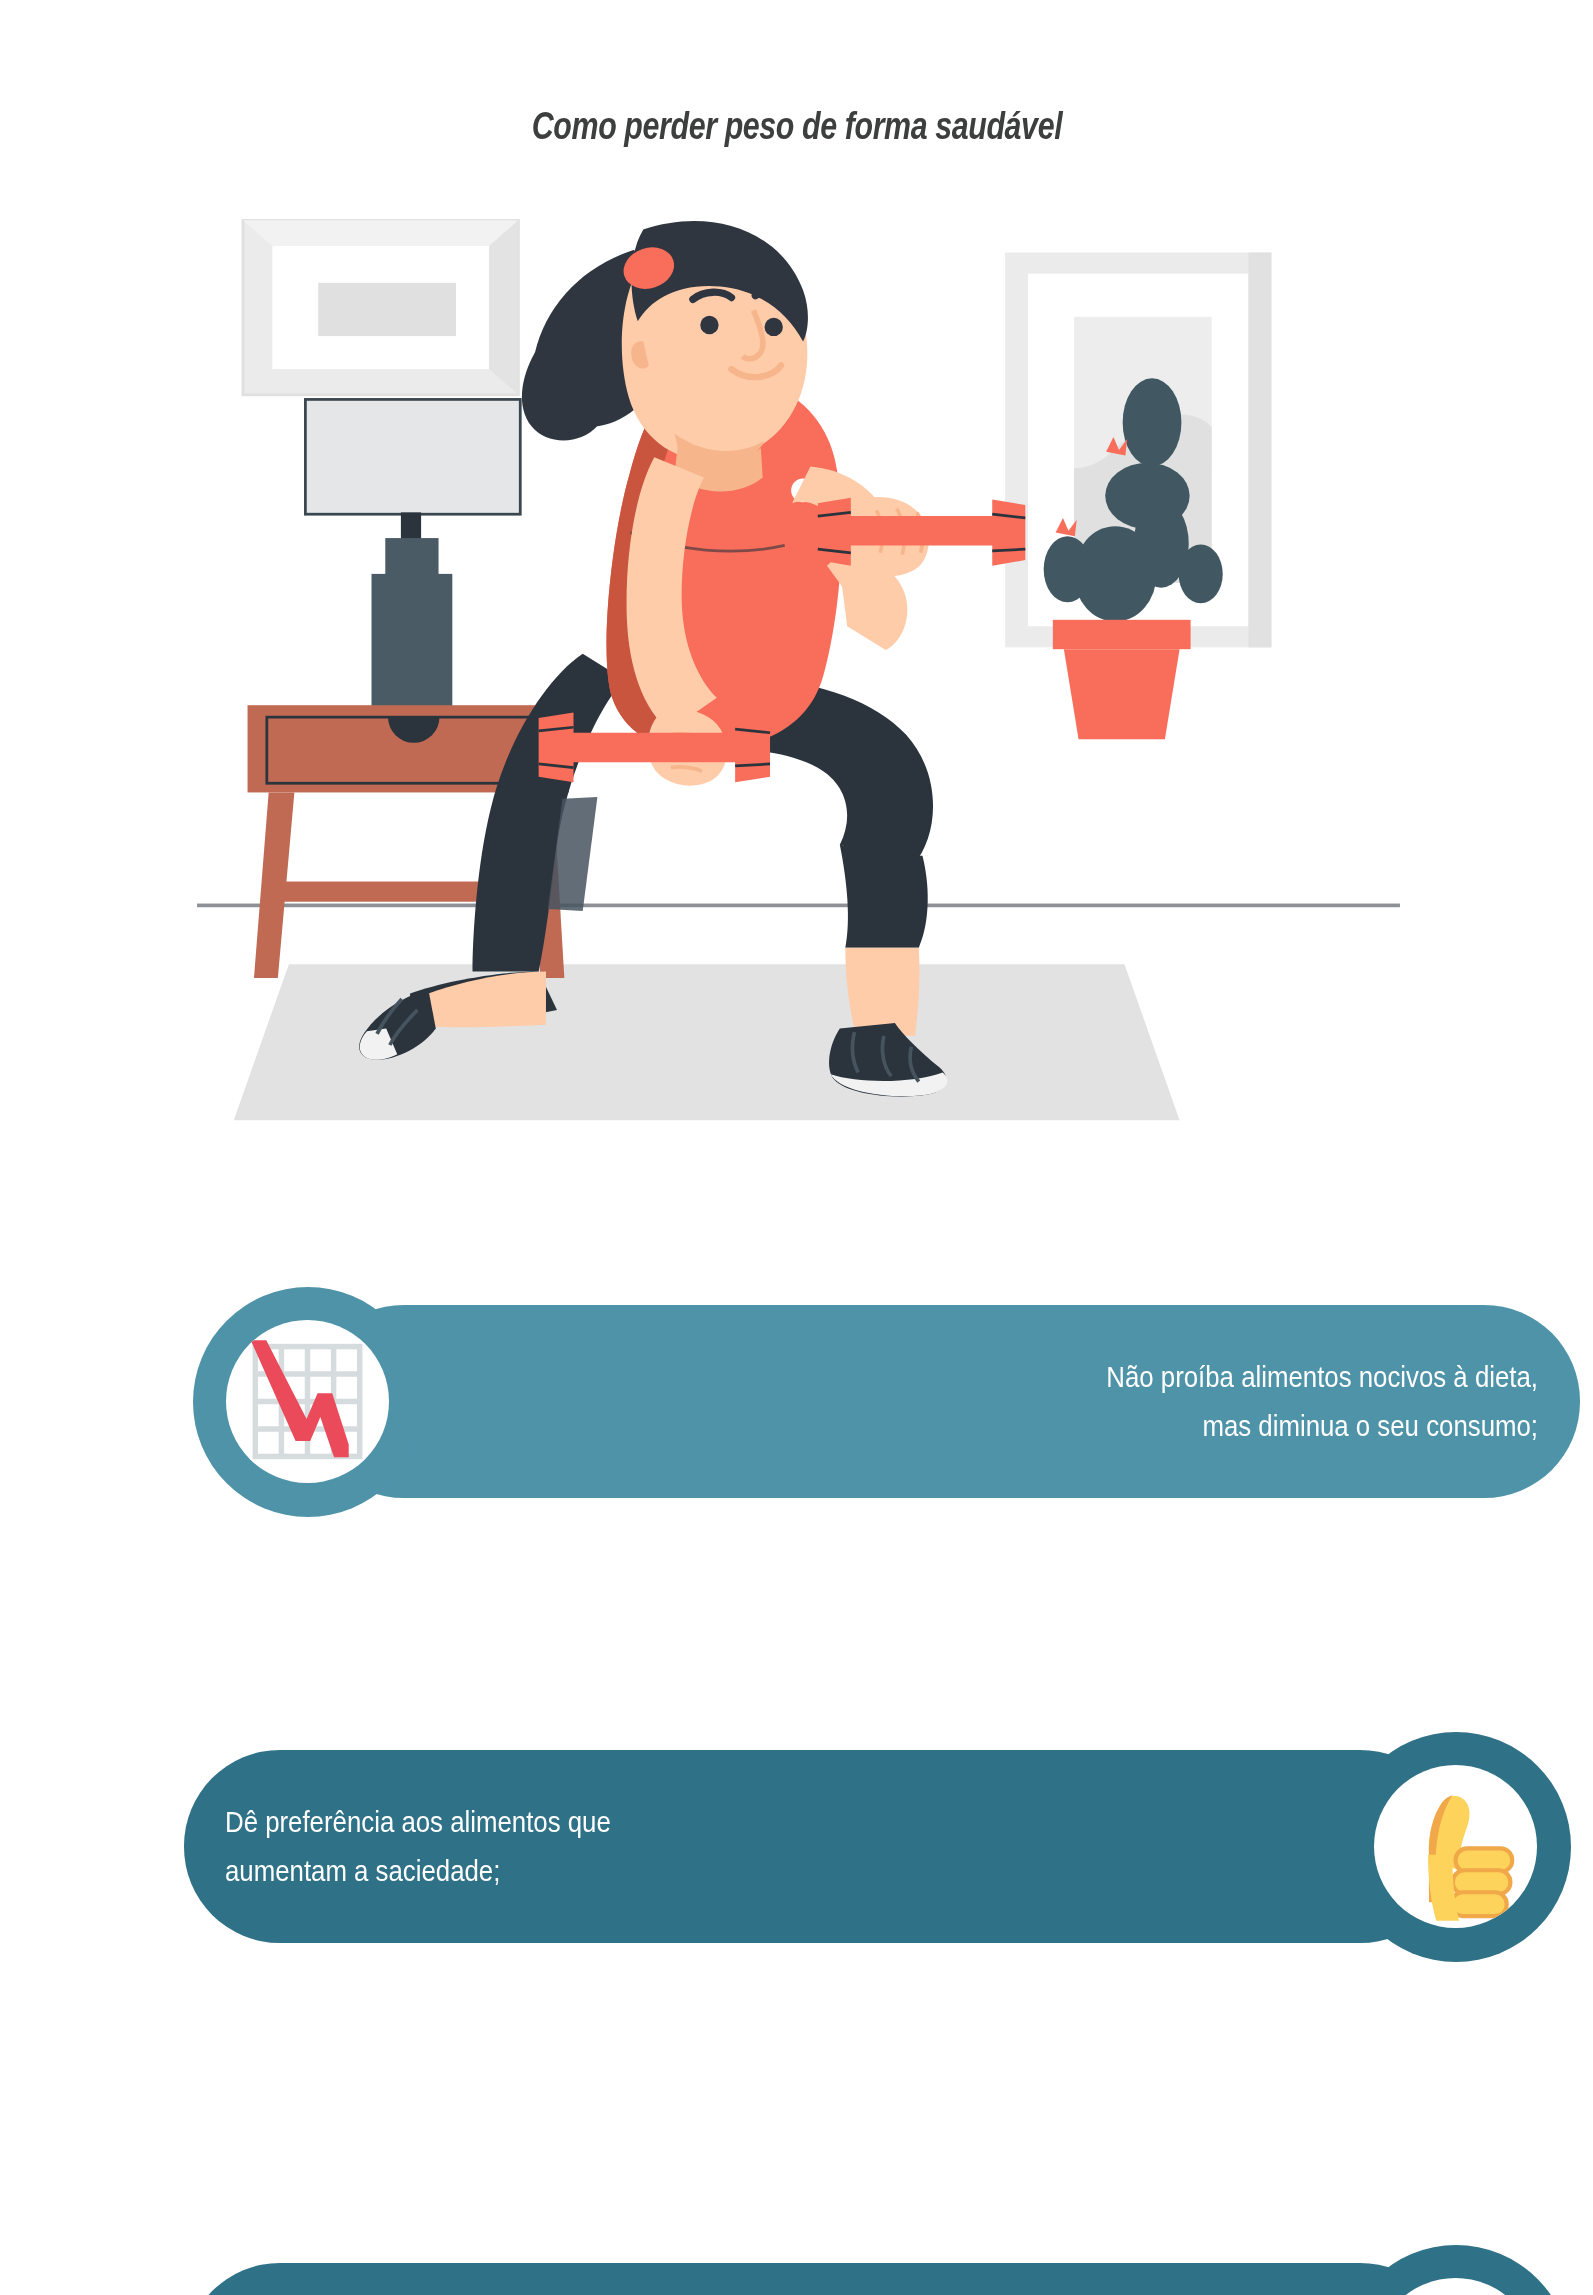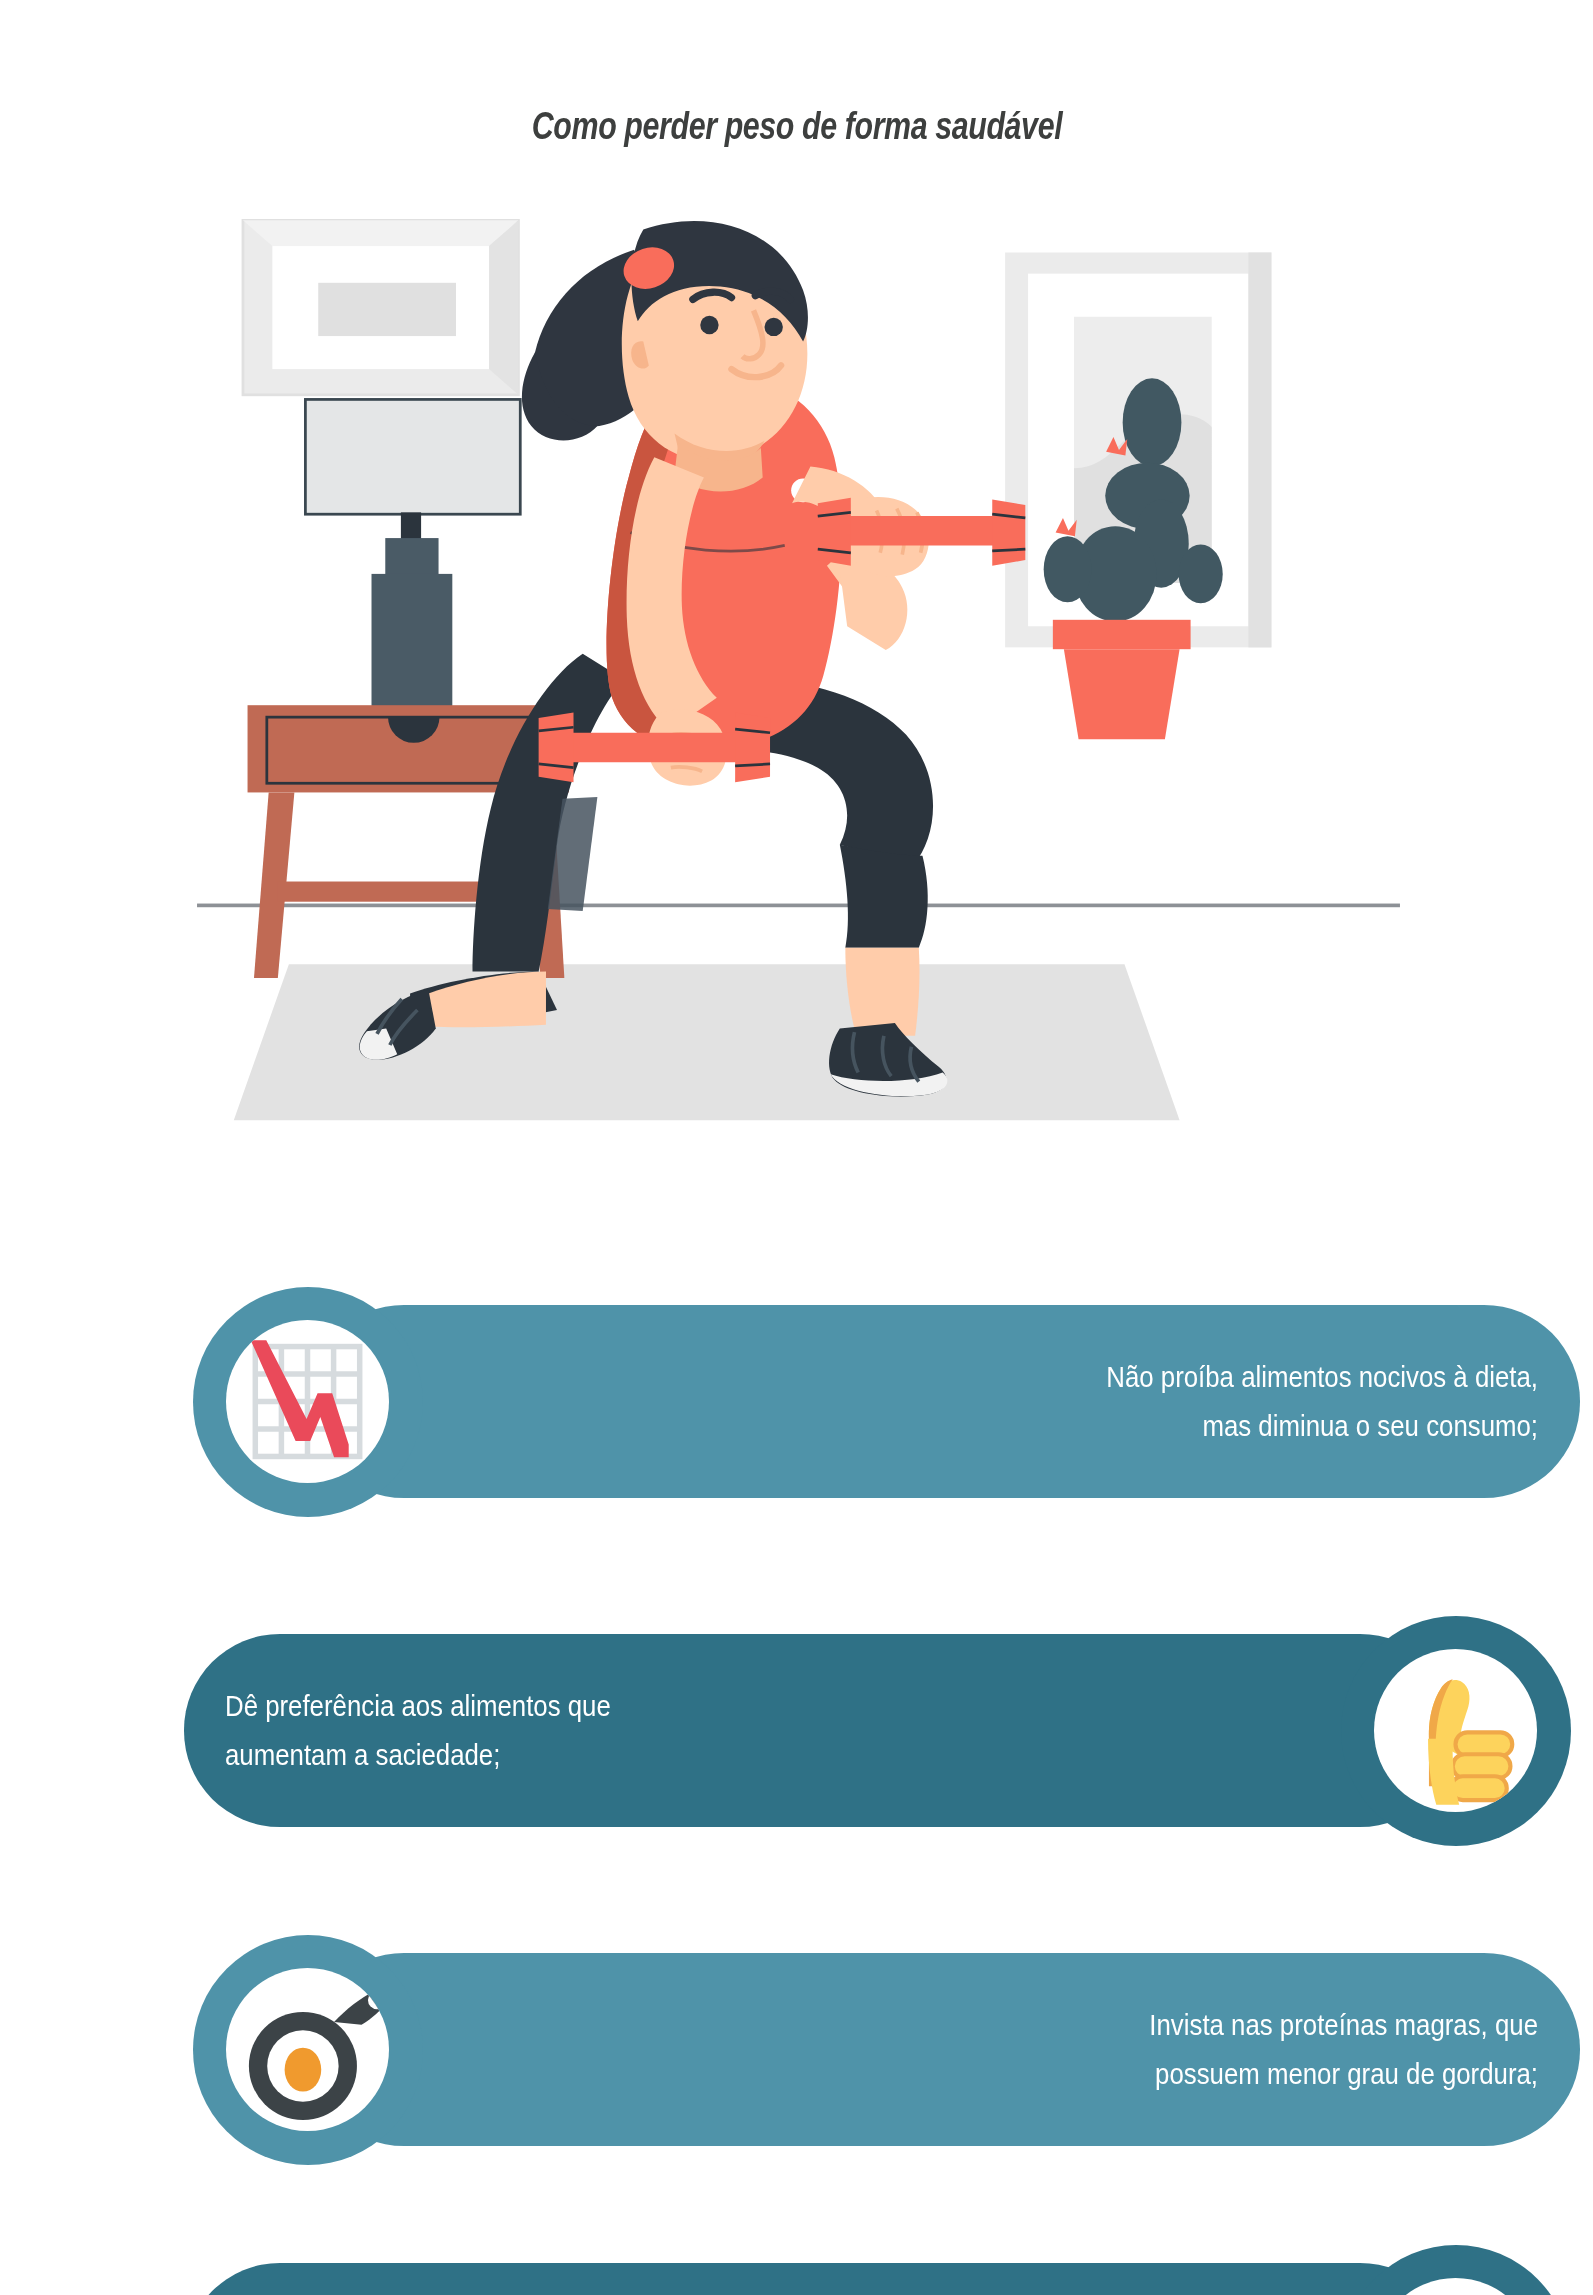--- a/index.html
+++ b/index.html
@@ -255,21 +255,21 @@
           <path d="M54,44 L88,44 L176,216 L200,160 L232,160 L268,272 L268,300 L236,300 L206,212 L184,264 L152,264 Z" fill="#ea4a5a"></path>
         </svg>
       </div>
     </div>
     <div class="card-text">
       <span class="ln">Não proíba alimentos nocivos à dieta,</span>
       <span class="ln">mas diminua o seu consumo;</span>
     </div>
   </div>
 
-  <div class="card right" style="left:184px;top:1616px;width:1386px;text-decoration:underline;">
+  <div class="card right" style="left:184px;top:1732px;width:1386px;text-decoration:underline;">
     <div class="pill"></div>
     <div class="badge-ring">
       <div class="badge-inner">
         <svg viewBox="0 0 356 356" xmlns="http://www.w3.org/2000/svg">
 
           <path d="M120,196 C118,150 130,110 146,86 C156,70 176,62 192,72 C208,82 212,104 206,126 C200,146 192,166 190,182 L264,182 C284,182 296,194 296,208 C296,222 284,234 264,234 L190,234 Z" fill="#fdd35c"></path>
           <path d="M120,196 C118,150 130,110 146,86 C152,76 162,68 172,66 C160,82 146,116 140,152 C132,196 132,262 138,300 L120,300 Z" fill="#f0a848"></path>
 
           <rect x="178" y="182" width="124" height="52" rx="26" fill="#fdd35c"></rect>
           <rect x="178" y="182" width="124" height="52" rx="26" fill="none" stroke="#f0a848" stroke-width="9"></rect>
@@ -281,41 +281,20 @@
           <path d="M118,196 C118,248 124,300 136,340 L186,340 C176,300 170,246 172,196 Z" fill="#fdd35c"></path>
         </svg>
       </div>
     </div>
     <div class="card-text">
       <span class="ln">Dê preferência aos alimentos que</span>
       <span class="ln">aumentam a saciedade;</span>
     </div>
   </div>
 
-  <div class="card left" style="left:193px;top:1935px;width:1386px;">
-    <div class="pill"></div>
-    <div class="badge-ring">
-      <div class="badge-inner">
-        <svg viewBox="0 0 356 356" xmlns="http://www.w3.org/2000/svg">
-
-          <path d="M236,118 C262,90 296,64 318,54 C336,46 350,56 346,74 C342,92 320,108 296,124 Z" fill="#3c4347"></path>
-          <circle cx="330" cy="70" r="20" fill="#ffffff"></circle>
-
-          <circle cx="168" cy="214" r="118" fill="#3c4347"></circle>
-          <circle cx="168" cy="214" r="78" fill="#ffffff"></circle>
-
-          <ellipse cx="168" cy="222" rx="40" ry="48" fill="#f09a2e"></ellipse>
-        </svg>
-      </div>
-    </div>
-    <div class="card-text">
-      <span class="ln">Invista nas proteínas magras, que</span>
-      <span class="ln">possuem menor grau de gordura;</span>
-    </div>
-  </div>
 
   <div class="card right" style="left:184px;top:2245px;width:1386px;">
     <div class="pill"></div>
     <div class="badge-ring">
       <div class="badge-inner">
         <svg viewBox="0 0 356 356" xmlns="http://www.w3.org/2000/svg">
           <path d="M178,44 C134,112 86,178 86,224 C86,280 127,320 178,320 C229,320 270,280 270,224 C270,178 222,112 178,44 Z" fill="#6fd0f5"></path>
         </svg>
       </div>
     </div>

